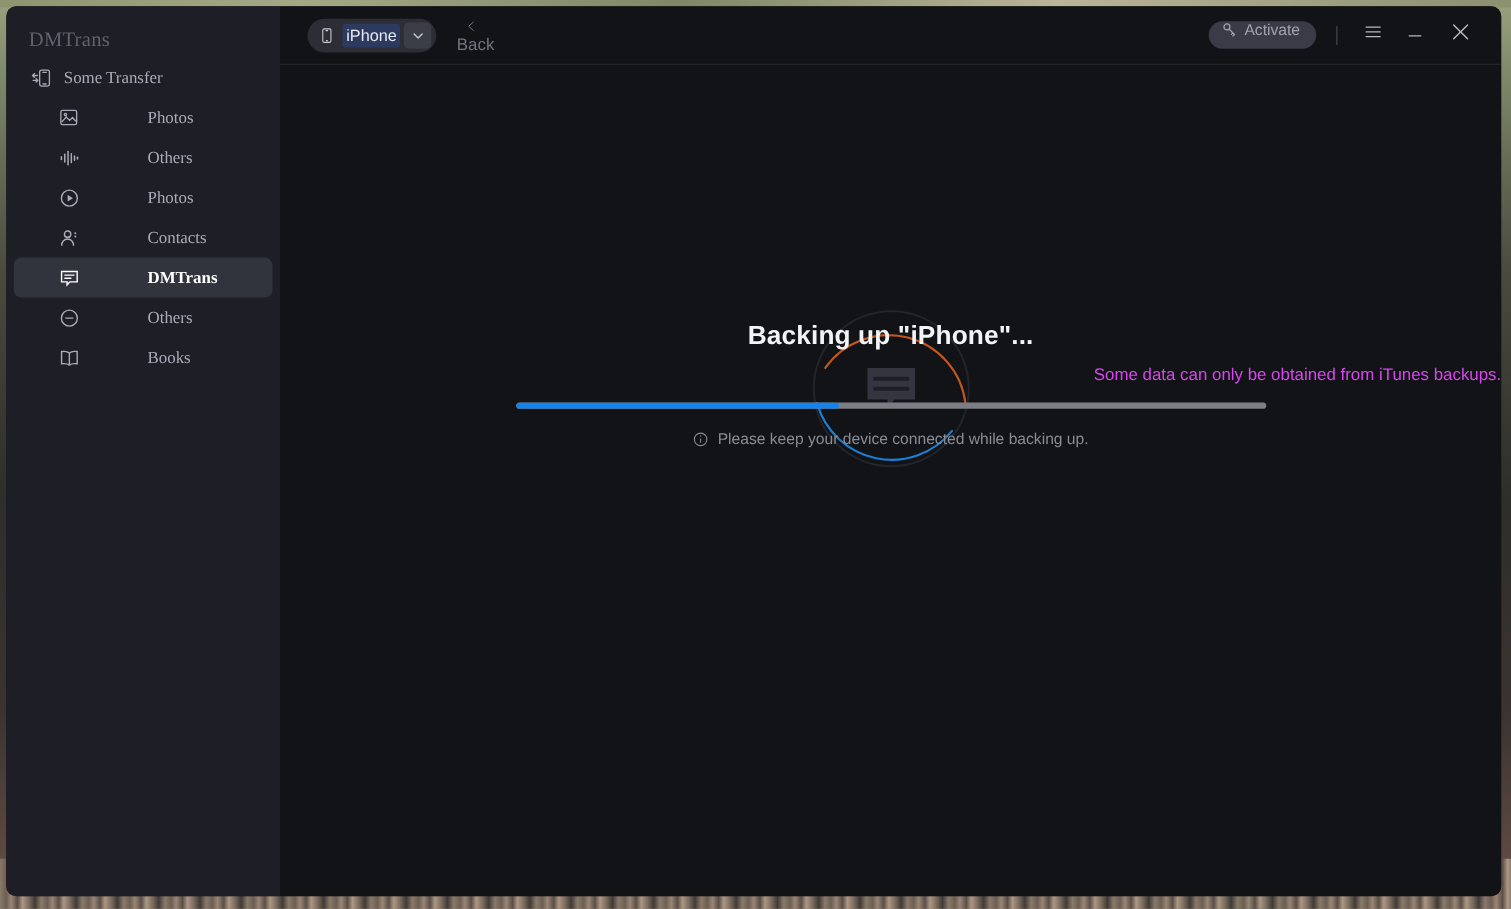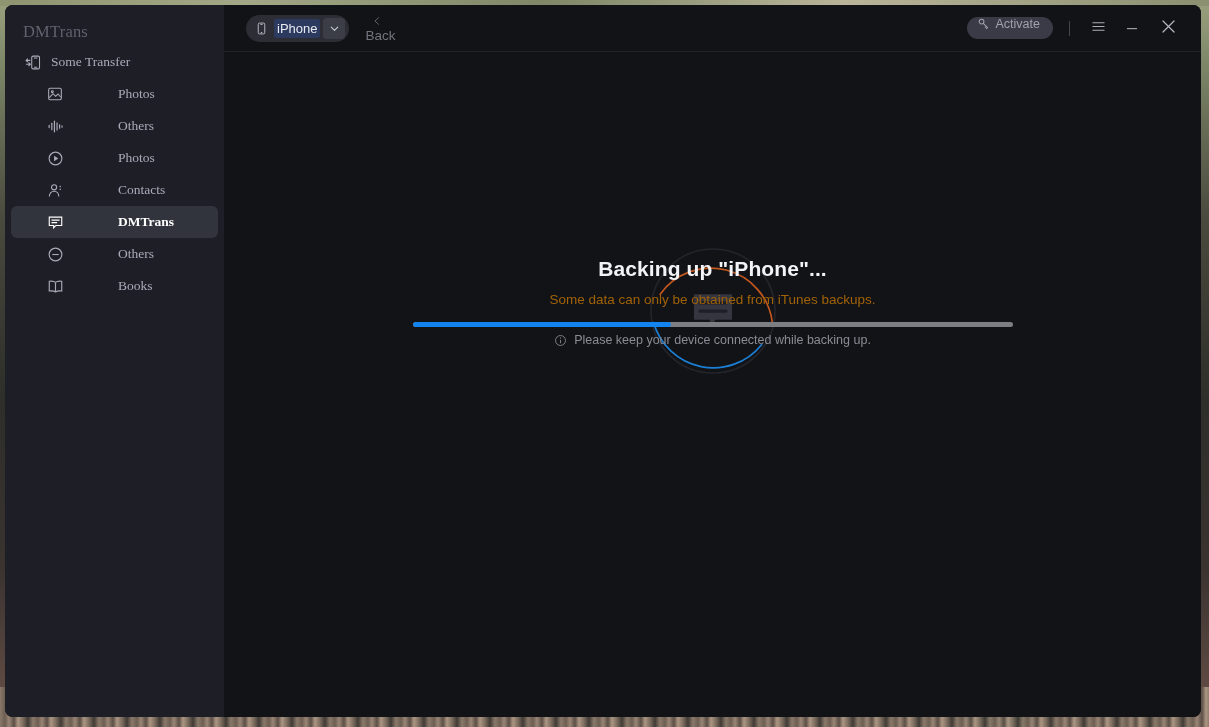--- a/index.html
+++ b/index.html
@@ -215,22 +215,22 @@
     text-align: center;
     color: #f2f3f6;
     font-size: 21px;
     font-weight: bold;
     letter-spacing: .1px;
   }
   #status-sub {
     position: absolute;
     left: 0; right: 0;
     top: 241px;
-    text-align: center;
-    color: #a16207;
+    text-align: right;
+    color: #d946ef;
     font-size: 13.5px;
   }
   #progress-track {
     position: absolute;
     left: 50%;
     transform: translateX(-50%);
     top: 271px;
     width: 600px;
     height: 5px;
     background: #7c7e84;
@@ -238,21 +238,21 @@
     overflow: hidden;
   }
   #progress-fill {
     height: 100%;
     background: #1283ef;
     border-radius: 3px;
   }
   #hint-row {
     position: absolute;
     left: 0; right: 0;
-    top: 282px;
+    top: 293px;
     display: flex;
     align-items: center;
     justify-content: center;
     color: #8a8c95;
     font-size: 12.5px;
   }
   #hint-row .info-ico { margin-right: 7px; display:flex; }
 </style>
 </head>
 <body>

